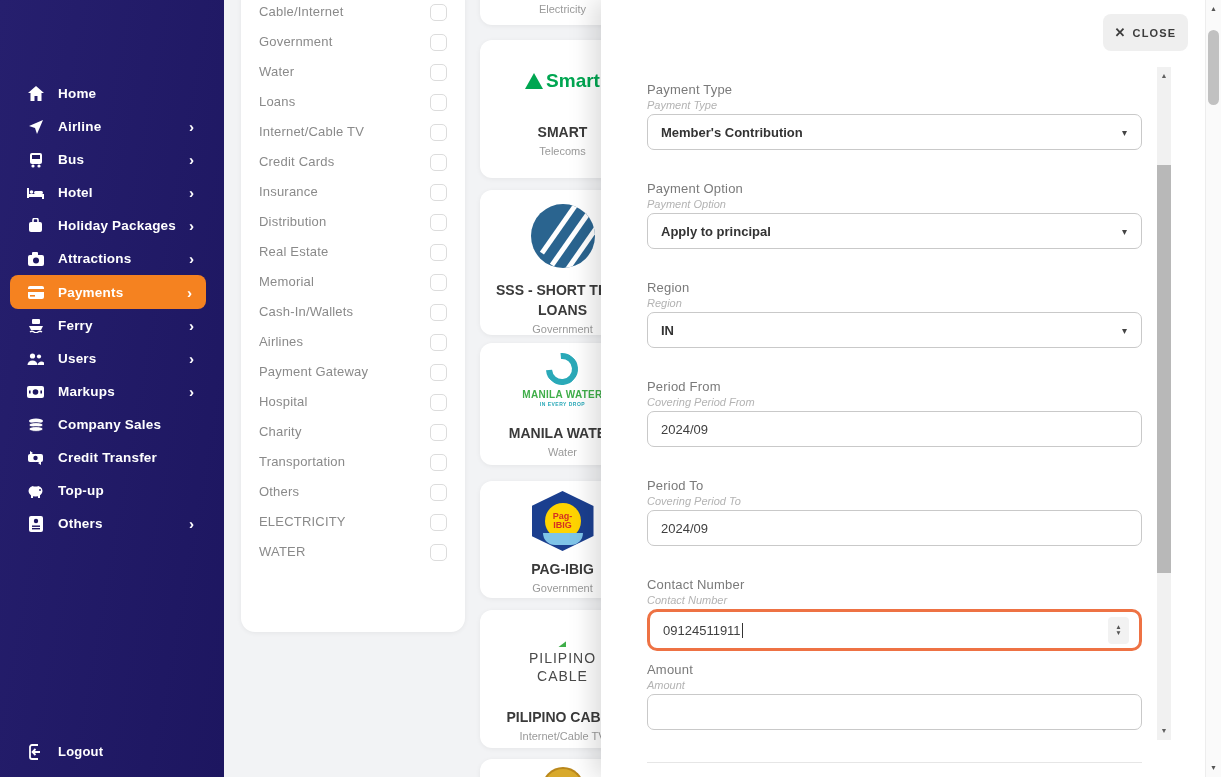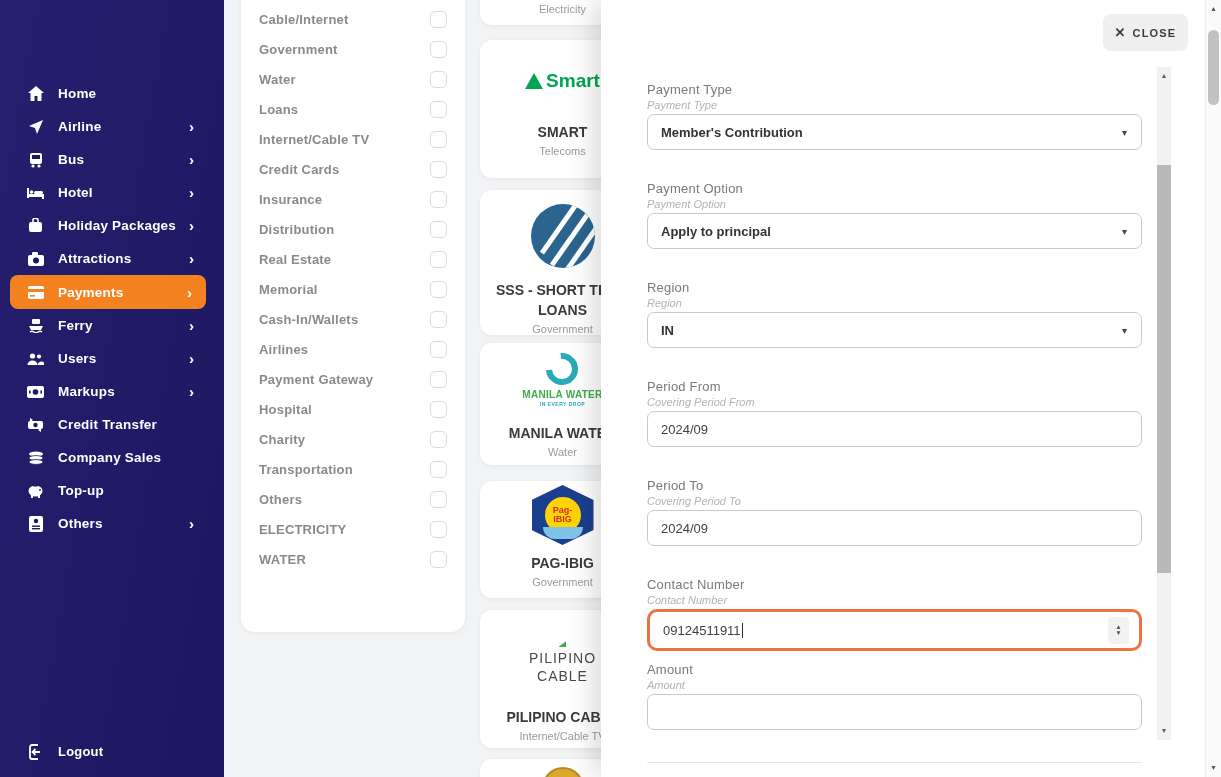--- a/index.html
+++ b/index.html
@@ -23,39 +23,39 @@
           line-height:1; }
   .nav-item.active .chev { right:14px; }
   .logout-row { position:absolute; left:27px; bottom:17px; display:flex; align-items:center;
                 color:#fff; cursor:pointer; }
   .logout-row .nav-label { margin-left:14px; font-size:13px; }
 
   
   .filter-panel { position:absolute; left:241px; top:-14px; width:224px; height:646px;
                   background:#fff; border-radius:14px;
                   box-shadow:0 1px 5px rgba(0,0,0,.06); z-index:1; padding-top:18px; }
-  .filter-row { height:30px; display:flex; align-items:center; padding:0 18px;font-weight:bold; }
+  .filter-row { height:30px; display:flex; align-items:flex-start; padding:0 18px; }
   .filter-label { font-size:13px; color:#8a8a8a; flex:1; letter-spacing:.2px; }
   .checkbox { width:17px; height:17px; border:1.5px solid #dcdcdc; border-radius:5px;
               background:#fff; cursor:pointer; }
 
   
   .card { position:absolute; left:480px; width:165px; background:#fff; border-radius:12px;
           box-shadow:0 1px 5px rgba(0,0,0,.06); z-index:1; display:flex;
           flex-direction:column; align-items:center; cursor:pointer; overflow:hidden; }
   .card-title { font-size:14px; font-weight:bold; color:#3a3a3a; text-align:center;
                 line-height:20px; white-space:normal; padding:0 2px; }
   .card-cat { font-size:11px; color:#9a9a9a; margin-top:3px; text-align:center; }
   .logo-box { display:flex; flex-direction:column; align-items:center; justify-content:center; }
 
   .card-partial-top { top:-100px; height:125px; justify-content:flex-end; padding-bottom:10px; }
   .card-smart   { top:40px;  height:138px; padding-top:26px; }
   .card-sss     { top:190px; height:145px; padding-top:14px; }
   .card-manila  { top:343px; height:122px; padding-top:10px; }
-  .card-pagibig { top:481px; height:117px; padding-top:4px; }
+  .card-pagibig { top:481px; height:117px; padding-top:10px; }
   .card-pilipino{ top:610px; height:138px; padding-top:31px; }
   .card-partial-bottom { top:759px; height:100px; padding-top:8px; }
 
   .smart-logo { display:flex; align-items:center; height:30px; }
   .smart-tri { width:0; height:0; border-left:9px solid transparent; border-right:9px solid transparent;
                border-bottom:16px solid #00a651; margin-right:3px; position:relative; }
   .smart-word { color:#00a651; font-size:19px; font-weight:bold; }
   .card-smart .card-title { margin-top:26px; }
 
   .sss-logo { width:64px; height:64px; border-radius:50%; background:#2a648f; position:relative;
@@ -256,39 +256,39 @@
               <rect x="2" y="4.5" width="1.6" height="3" fill="#1d1660"></rect>
               <rect x="13.4" y="4.5" width="1.6" height="3" fill="#1d1660"></rect>
             </svg>
           </span>
         <span class="nav-label">Markups</span>
         <span class="chev">›</span>
       </div>
 
       <div class="nav-item">
         <span class="nav-ico">
+            <svg width="16" height="14" viewBox="0 0 16 14">
+              <ellipse cx="8" cy="3" rx="7" ry="2.4" fill="#fff"></ellipse>
+              <ellipse cx="8" cy="7" rx="7" ry="2.4" fill="#fff" stroke="#1d1660" stroke-width="0.8"></ellipse>
+              <ellipse cx="8" cy="11" rx="7" ry="2.4" fill="#fff" stroke="#1d1660" stroke-width="0.8"></ellipse>
+            </svg>
+          </span>
+        <span class="nav-label">Company Sales</span>
+      </div>
+
+      <div class="nav-item">
+        <span class="nav-ico">
             <svg width="17" height="14" viewBox="0 0 17 14">
               <rect x="1" y="3" width="15" height="8" rx="2" fill="#fff"></rect>
               <circle cx="8.5" cy="7" r="2.2" fill="#1d1660"></circle>
               <path d="M3 0 L6 2 L3 4 Z" fill="#fff"></path>
               <path d="M14 10 L11 12 L14 14 Z" fill="#fff"></path>
             </svg>
           </span>
         <span class="nav-label">Credit Transfer</span>
-      </div>
-
-      <div class="nav-item">
-        <span class="nav-ico">
-            <svg width="16" height="14" viewBox="0 0 16 14">
-              <ellipse cx="8" cy="3" rx="7" ry="2.4" fill="#fff"></ellipse>
-              <ellipse cx="8" cy="7" rx="7" ry="2.4" fill="#fff" stroke="#1d1660" stroke-width="0.8"></ellipse>
-              <ellipse cx="8" cy="11" rx="7" ry="2.4" fill="#fff" stroke="#1d1660" stroke-width="0.8"></ellipse>
-            </svg>
-          </span>
-        <span class="nav-label">Company Sales</span>
       </div>
 
       <div class="nav-item">
         <span class="nav-ico">
             <svg width="17" height="14" viewBox="0 0 17 14">
               <ellipse cx="8.5" cy="7" rx="7" ry="5.5" fill="#fff"></ellipse>
               <rect x="4" y="11" width="2" height="3" fill="#fff"></rect>
               <rect x="11" y="11" width="2" height="3" fill="#fff"></rect>
               <rect x="6" y="1" width="5" height="1.6" rx="0.8" fill="#1d1660"></rect>
               <circle cx="13" cy="6" r="0.9" fill="#1d1660"></circle>

